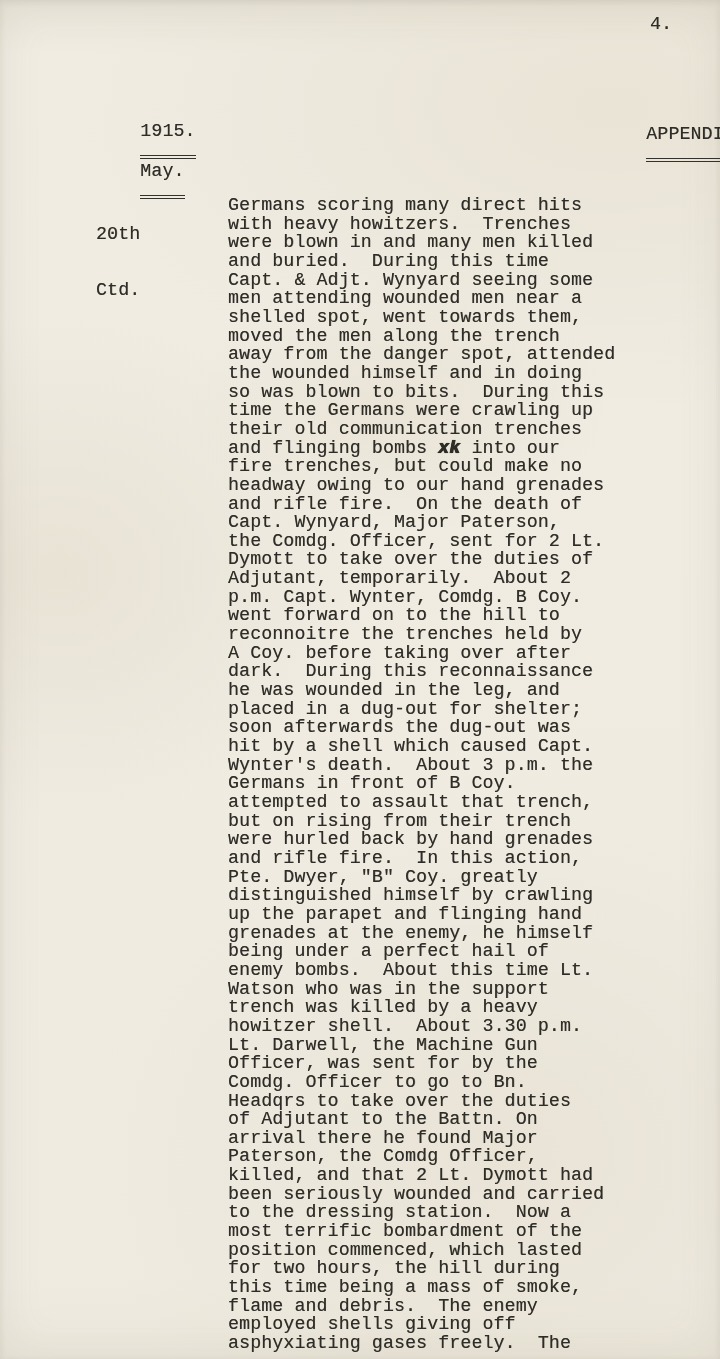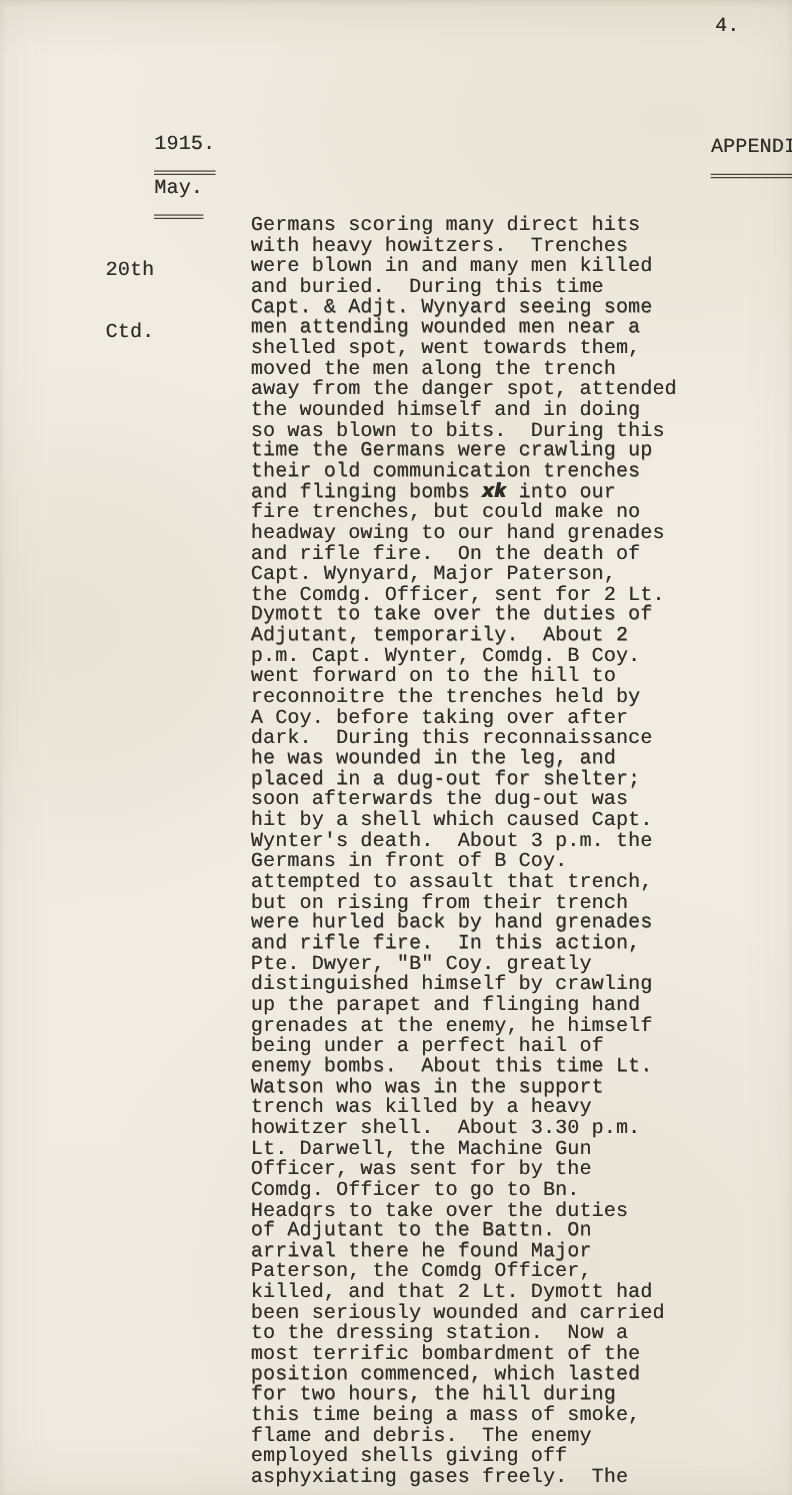--- a/index.html
+++ b/index.html
@@ -29,21 +29,21 @@
     line-height: 18.66px;
     letter-spacing: 0.15px;
     text-shadow: 0.35px 0.3px 0.45px rgba(46,44,39,0.55);
     white-space: pre;
   }
   .abs { position: absolute; }
   .page-number   { top: 15px;  left: 650px; }
   .year-heading  { top: 103px; left: 96px;  }
   .appendix-heading { top: 106px; left: 602px; }
   .month-heading { top: 143px; left: 96px;  }
-  .margin-date   { top: 200px; left: 96px;  }
+  .margin-date   { top: 188px; left: 96px;  }
   .diary-body    { top: 184px; left: 228px; margin-top: 12px; }
   .underlined {
     display: inline-block;
     padding-bottom: 15px;
     border-bottom: 4px double #33312b;
   }
   .overstrike {
     font-weight: bold;
     text-shadow: 0.6px 0 0 #2e2c27, -0.4px 0 0 #2e2c27, 0 0 1px rgba(46,44,39,0.8);
     font-style: italic;

